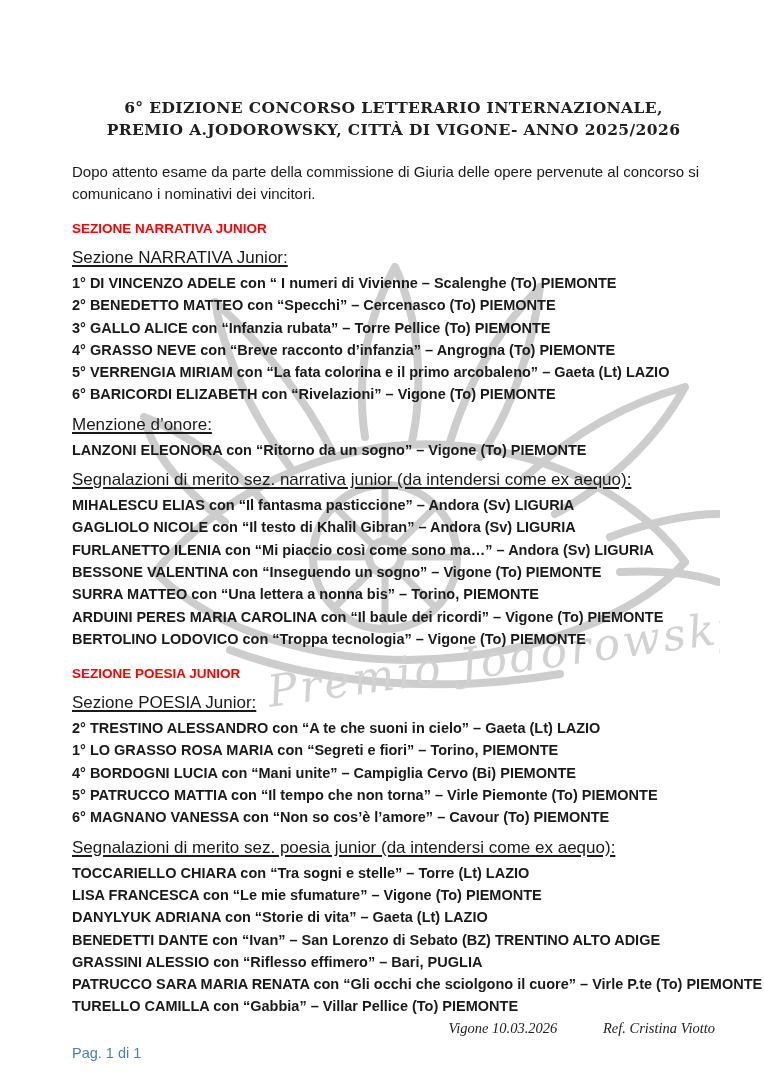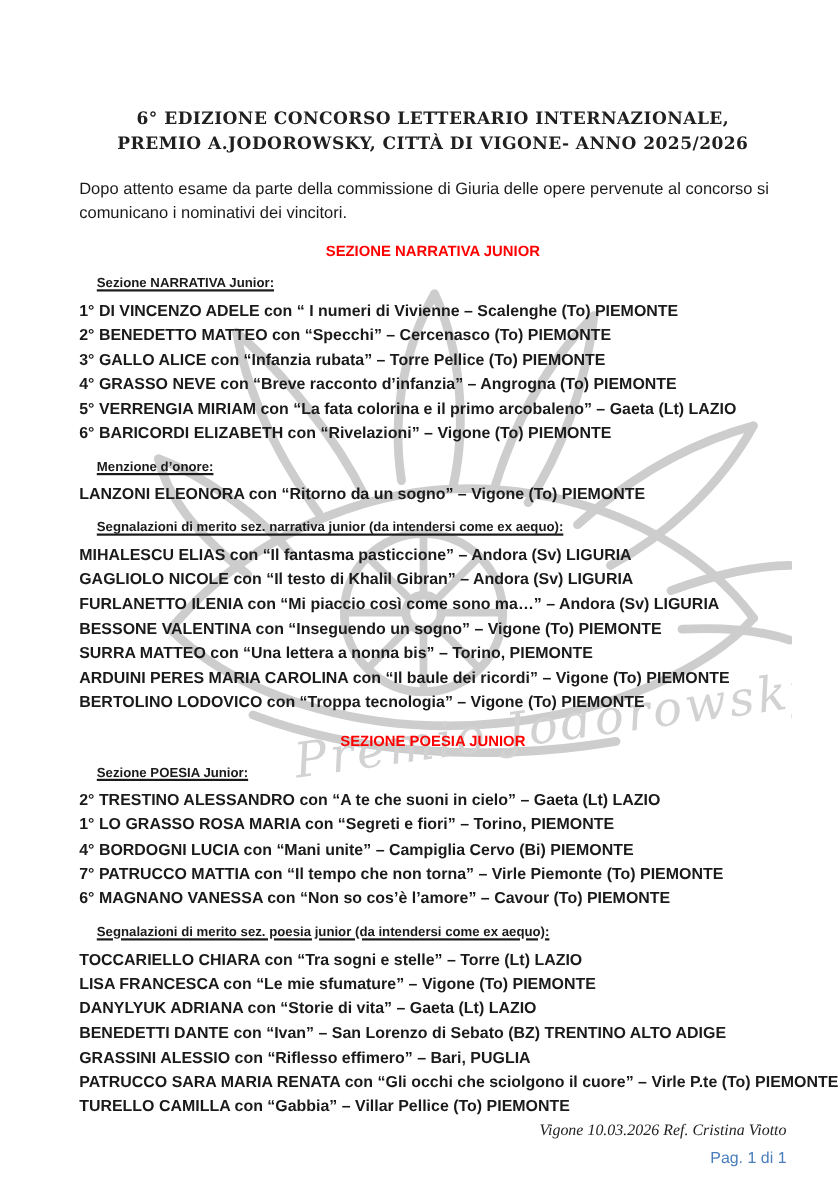--- a/index.html
+++ b/index.html
@@ -14,37 +14,37 @@
   }
   .content { position:relative; z-index:1; padding:84px 49px 0 72px; }
   .title {
     margin:13px; text-align:center;
     font-family:"DejaVu Serif", serif; font-weight:700;
     font-size:15.5px; line-height:22px; letter-spacing:0.4px; color:#202020;
   }
   .tline { display:block; }
   .intro { margin:20px 0 0; font-size:15px; line-height:22px; }
   .banner {
-    text-align:center; color:#ff0000; font-weight:700;
+    color:#ff0000; font-weight:700;
     font-size:13.5px; line-height:20px; margin:14px 0 2px;
   }
   .subheading {
-    font-size:12px; font-weight:700; line-height:23px;
+    font-size:17px; font-weight:400; line-height:23px;
     text-decoration:underline; text-decoration-thickness:1.5px; text-underline-offset:2px;
-    margin:7px 16px 3px;
+    margin:7px 0 3px;
   }
   .entries { margin:0; }
   .entry { margin:0; font-size:14.5px; line-height:22.3px; white-space:nowrap;font-weight:bold; }
   .dateline {
     margin-top:2px; text-align:right;
     font-family:"Liberation Serif", serif; font-style:italic; font-size:14.5px;
     color:#222222;
   }
-  .dateline .ref { }
-  .pagenum { margin-top:8px; text-align:right; font-size:14.5px; color:#4a7ebb; }
+  .dateline .ref { margin-left:42px; }
+  .pagenum { margin-top:8px; text-align:left; font-size:14.5px; color:#4a7ebb; }
 </style>
 </head>
 <body>
 
 <div class="doc">
 
   <svg class="watermark" viewBox="0 0 580 480" fill="none" stroke="#cdcdcd" stroke-width="8" stroke-linecap="round" stroke-linejoin="round">
 
     <path d="M 225 185 C 215 120 230 60 255 15 C 278 65 285 130 272 190"></path>
     <path d="M 150 215 C 110 160 85 105 75 50 C 120 90 165 145 192 200"></path>
@@ -107,21 +107,21 @@
           <div class="entry">SURRA MATTEO con “Una lettera a nonna bis” – Torino, PIEMONTE</div>
           <div class="entry">ARDUINI PERES MARIA CAROLINA con “Il baule dei ricordi” – Vigone (To) PIEMONTE</div>
           <div class="entry">BERTOLINO LODOVICO con “Troppa tecnologia” – Vigone (To) PIEMONTE</div>
         </div>
         <div class="banner">SEZIONE POESIA JUNIOR</div>
         <div class="subheading">Sezione POESIA Junior:</div>
         <div class="entries">
           <div class="entry">2° TRESTINO ALESSANDRO con “A te che suoni in cielo” – Gaeta (Lt) LAZIO</div>
           <div class="entry">1° LO GRASSO ROSA MARIA con “Segreti e fiori” – Torino, PIEMONTE</div>
           <div class="entry">4° BORDOGNI LUCIA con “Mani unite” – Campiglia Cervo (Bi) PIEMONTE</div>
-          <div class="entry">7° PATRUCCO MATTIA con “Il tempo che non torna” – Virle Piemonte (To) PIEMONTE</div>
+          <div class="entry">5° PATRUCCO MATTIA con “Il tempo che non torna” – Virle Piemonte (To) PIEMONTE</div>
           <div class="entry">6° MAGNANO VANESSA con “Non so cos’è l’amore” – Cavour (To) PIEMONTE</div>
         </div>
         <div class="subheading">Segnalazioni di merito sez. poesia junior (da intendersi come ex aequo):</div>
         <div class="entries">
           <div class="entry">TOCCARIELLO CHIARA con “Tra sogni e stelle” – Torre (Lt) LAZIO</div>
           <div class="entry">LISA FRANCESCA con “Le mie sfumature” – Vigone (To) PIEMONTE</div>
           <div class="entry">DANYLYUK ADRIANA con “Storie di vita” – Gaeta (Lt) LAZIO</div>
           <div class="entry">BENEDETTI DANTE con “Ivan” – San Lorenzo di Sebato (BZ) TRENTINO ALTO ADIGE</div>
           <div class="entry">GRASSINI ALESSIO con “Riflesso effimero” – Bari, PUGLIA</div>
           <div class="entry">PATRUCCO SARA MARIA RENATA con “Gli occhi che sciolgono il cuore” – Virle P.te (To) PIEMONTE</div>

